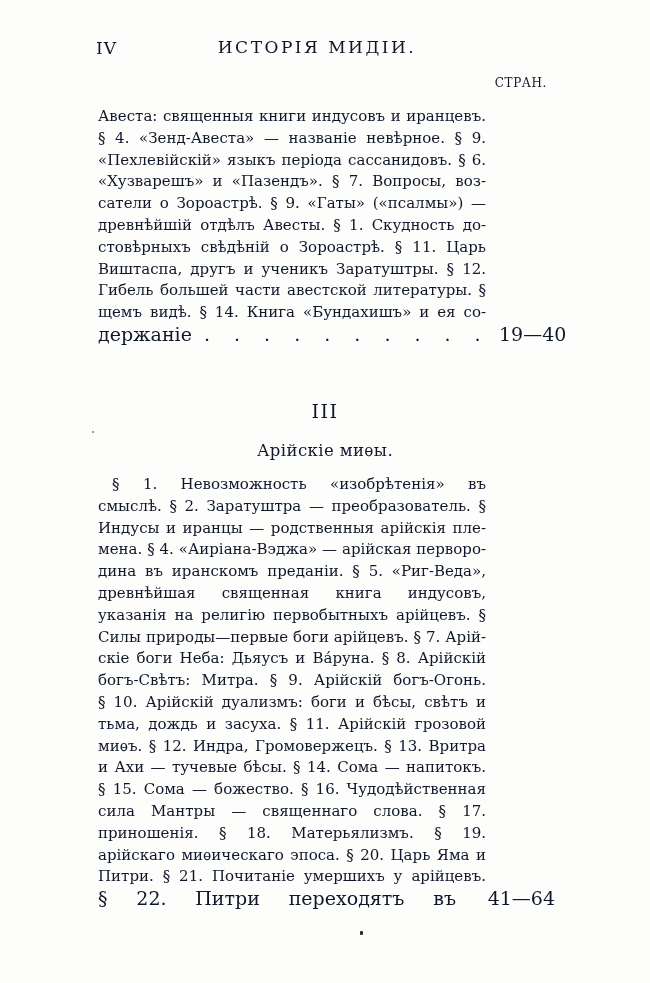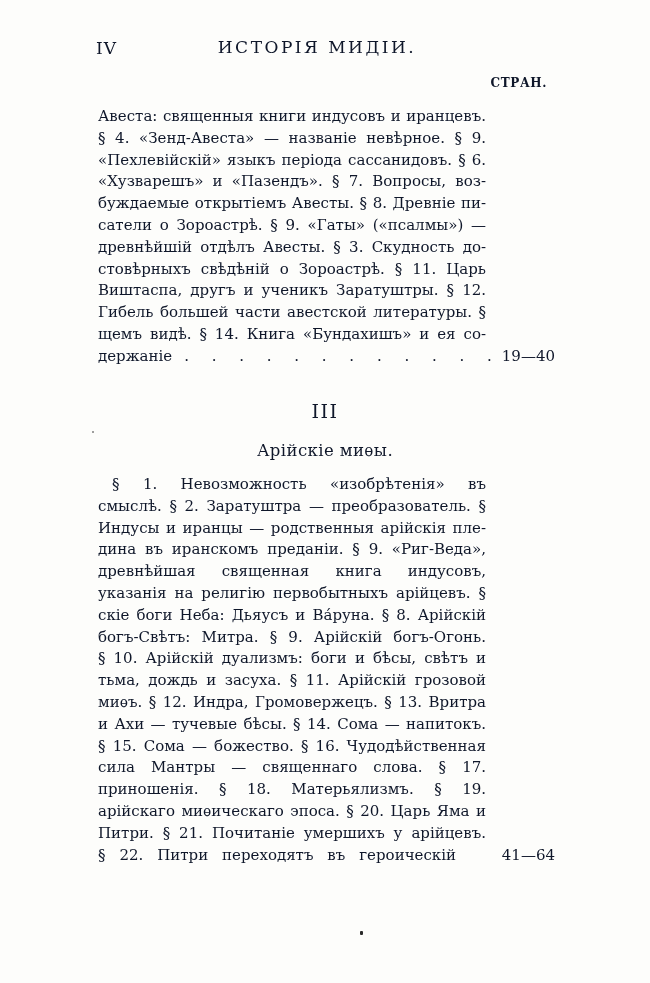--- a/index.html
+++ b/index.html
@@ -15,35 +15,35 @@
   .pageno {
     position:absolute; left:96px; top:38px;
     font-size:17px; letter-spacing:1px;
   }
   .running-title {
     position:absolute; left:0; right:16px; top:37px;
     text-align:center; font-size:17px; letter-spacing:2.5px;
   }
   .col-header {
     position:absolute; right:103px; top:76px;
-    font-size:12px; font-weight:bold; letter-spacing:0.6px;
+    font-size:12px; font-weight:normal; letter-spacing:0.6px;
   }
   .para { position:absolute; left:98px; width:457px; }
   #para-avesta { top:106px; }
   #para-aryan  { top:474px; }
   .para .line {
     width:388px; height:21.8px; overflow:hidden;
     line-height:21.8px; font-size:15px;
     text-align:justify; text-align-last:justify;
   }
   .indent-first .line:first-child { text-indent:14px; }
   .lastline {
     display:flex; align-items:flex-end;
     width:457px; height:21.8px;
-    line-height:21.8px; font-size:15px;
+    line-height:21.8px; font-size:19px;
   }
   .lastline .leader {
     flex:1 1 auto; overflow:hidden; white-space:nowrap;
     letter-spacing:9px; padding-left:12px; padding-right:10px;
   }
   .lastline .stretch-text {
     width:358px; height:21.8px; overflow:hidden;
     text-align:justify; text-align-last:justify;
   }
   .lastline .gap { flex:1 1 auto; }
@@ -68,46 +68,47 @@
   <div class="pageno">IV</div>
   <div class="running-title">ИСТОРІЯ МИДІИ.</div>
   <div class="col-header">СТРАН.</div>
 
   <div class="para" id="para-avesta">
     <div>
         <div class="line">Авеста: священныя книги индусовъ и иранцевъ.</div>
         <div class="line">§ 4. «Зенд-Авеста» — названіе невѣрное. § 9.</div>
         <div class="line">«Пехлевійскій» языкъ періода сассанидовъ. § 6.</div>
         <div class="line">«Хузварешъ» и «Пазендъ». § 7. Вопросы, воз-</div>
-        <div class="line">буждаемые открытіемъ Авесты. § 8. Древніе пи-</div>
         <div class="line">сатели о Зороастрѣ. § 9. «Гаты» («псалмы») —</div>
-        <div class="line">древнѣйшій отдѣлъ Авесты. § 3. Скудность до-</div>
+        <div class="line">древнѣйшій отдѣлъ Авесты. § 1. Скудность до-</div>
         <div class="line">стовѣрныхъ свѣдѣній о Зороастрѣ. § 11. Царь</div>
         <div class="line">Виштаспа, другъ и ученикъ Заратуштры. § 12.</div>
         <div class="line">Гибель большей части авестской литературы. § 13.</div>
         <div class="line">щемъ видѣ. § 14. Книга «Бундахишъ» и ея со-</div>
       </div>
     <div class="lastline">
       <span>держаніе</span>
       <span class="leader">. . . . . . . . . . . . . . . . .</span>
       <span class="pages">19—40</span>
     </div>
   </div>
 
   <div class="ch-num">III</div>
   <div class="ch-title">Арійскіе миѳы.</div>
 
   <div class="para indent-first" id="para-aryan">
     <div>
         <div class="line">§ 1. Невозможность «изобрѣтенія» въ строгомъ</div>
         <div class="line">смыслѣ. § 2. Заратуштра — преобразователь. § 3.</div>
         <div class="line">Индусы и иранцы — родственныя арійскія пле-</div>
-        <div class="line">дина въ иранскомъ преданіи. § 9. «Риг-Веда»,</div>
+        <div class="line">мена. § 4. «Аиріана-Вэджа» — арійская перворо-</div>
+        <div class="line">дина въ иранскомъ преданіи. § 5. «Риг-Веда»,</div>
         <div class="line">древнѣйшая священная книга индусовъ, содержитъ</div>
         <div class="line">указанія на религію первобытныхъ арійцевъ. § 6.</div>
+        <div class="line">Силы природы—первые боги арійцевъ. § 7. Арій-</div>
         <div class="line">скіе боги Неба: Дьяусъ и Ва́руна. § 8. Арійскій</div>
         <div class="line">богъ-Свѣтъ: Митра. § 9. Арійскій богъ-Огонь.</div>
         <div class="line">§ 10. Арійскій дуализмъ: боги и бѣсы, свѣтъ и</div>
         <div class="line">тьма, дождь и засуха. § 11. Арійскій грозовой</div>
         <div class="line">миѳъ. § 12. Индра, Громовержецъ. § 13. Вритра</div>
         <div class="line">и Ахи — тучевые бѣсы. § 14. Сома — напитокъ.</div>
         <div class="line">§ 15. Сома — божество. § 16. Чудодѣйственная</div>
         <div class="line">сила Мантры — священнаго слова. § 17. Жертво-</div>
         <div class="line">приношенія. § 18. Матерьялизмъ. § 19. Богатство</div>
         <div class="line">арійскаго миѳическаго эпоса. § 20. Царь Яма и</div>

